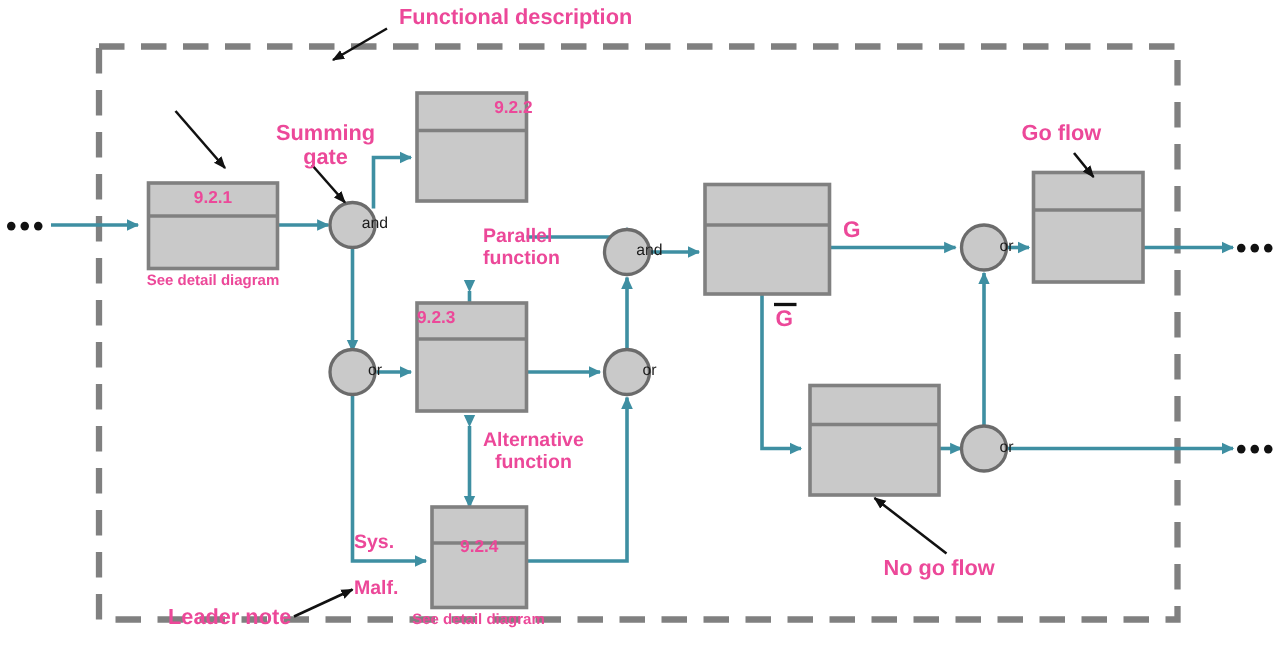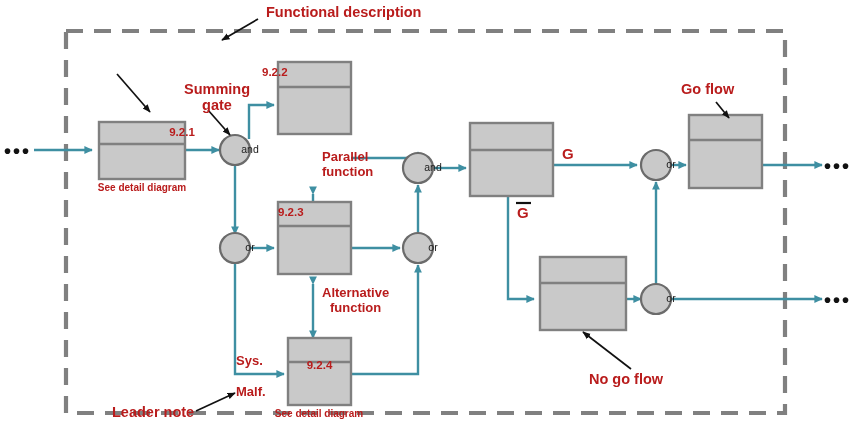--- a/index.html
+++ b/index.html
@@ -1,19 +1,19 @@
 <!DOCTYPE html>
 <html><head>
 <meta charset="utf-8">
 <style>
   html,body{margin:0;padding:0;background:#ffffff;}
   body{width:850px;height:438px;font-family:"Liberation Sans",sans-serif;overflow:hidden;}
   #stage{position:relative;width:850px;height:438px;}
   #stage svg{position:absolute;left:0;top:0;}
-  .lbl{position:absolute;font-family:"Liberation Sans",sans-serif;font-weight:bold;color:#b91c1c;line-height:1.12;white-space:pre;}
+  .lbl{position:absolute;font-family:"Liberation Sans",sans-serif;font-weight:bold;color:#ec4899;line-height:1.12;white-space:pre;}
   .lbl-ann{font-size:14.5px;}
   .lbl-inline{font-size:13px;}
   .lbl-ital{font-size:10px;}
   .lbl-num{font-size:11.5px;}
   .lbl-gate{font-size:10.5px;font-weight:normal;color:#1b1b1b;margin-left:15px;}
   .lbl-g{font-size:15px;}
   .dots{position:absolute;font-size:20px;font-weight:bold;letter-spacing:2px;color:#111;line-height:1;}
 </style>
 </head>
 <body>
@@ -137,23 +137,23 @@
 
   <div class="lbl lbl-ann" style="left:184px;top:81px;text-align:center;">Summing
 gate</div>
 
   <div class="lbl lbl-ann" style="left:681px;top:81px;">Go flow</div>
 
   <div class="lbl lbl-ann" style="left:589px;top:371px;">No go flow</div>
 
   <div class="lbl lbl-ann" style="left:112px;top:404px;">Leader note</div>
 
-  <div class="lbl lbl-num" style="left:99px;top:126px;width:86px;text-align:center;margin-left:40px;">9.2.1</div>
+  <div class="lbl lbl-num" style="left:99px;top:126px;width:86px;text-align:center;">9.2.1</div>
 
-  <div class="lbl lbl-num" style="left:262px;top:66px;width:73px;text-align:left;">9.2.2</div>
+  <div class="lbl lbl-num" style="left:282px;top:66px;width:73px;text-align:right;">9.2.2</div>
 
   <div class="lbl lbl-num" style="left:278px;top:206px;width:73px;text-align:left;">9.2.3</div>
 
   <div class="lbl lbl-num" style="left:288px;top:342px;width:63px;text-align:center;margin-top:17px;">9.2.4</div>
 
   <div class="lbl lbl-ital" style="left:85px;top:182px;width:114px;text-align:center;">See detail diagram</div>
 
   <div class="lbl lbl-ital" style="left:262px;top:408px;width:114px;text-align:center;">See detail diagram</div>
 
   <div class="lbl lbl-gate" style="left:220px;top:144px;width:30px;text-align:center;">and</div>

